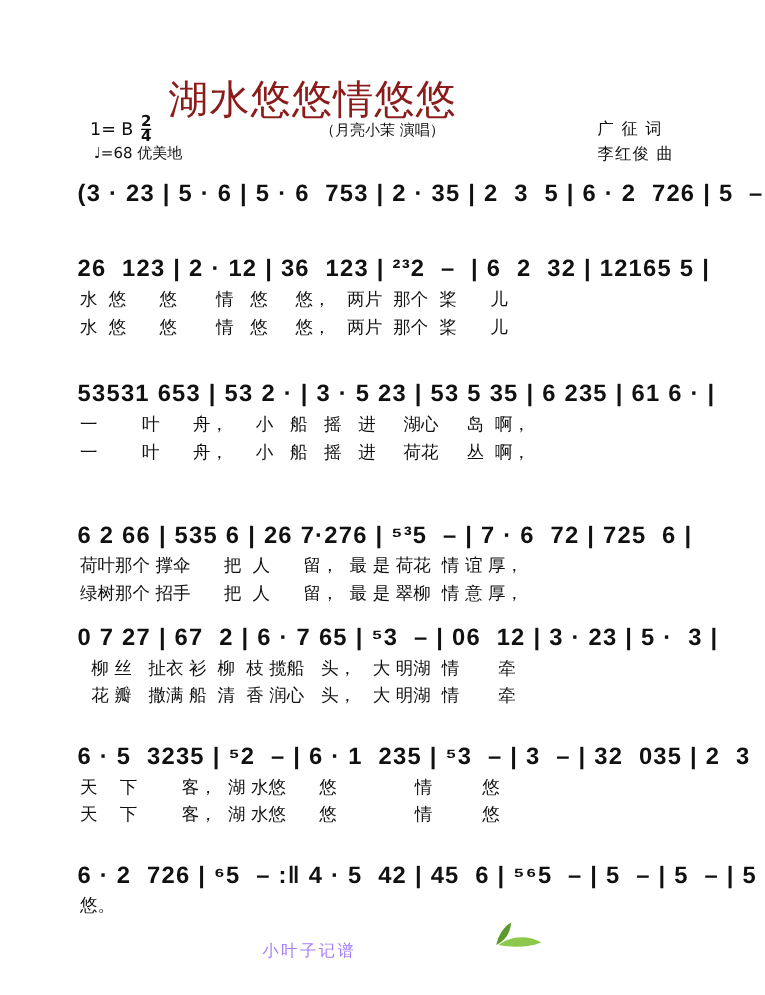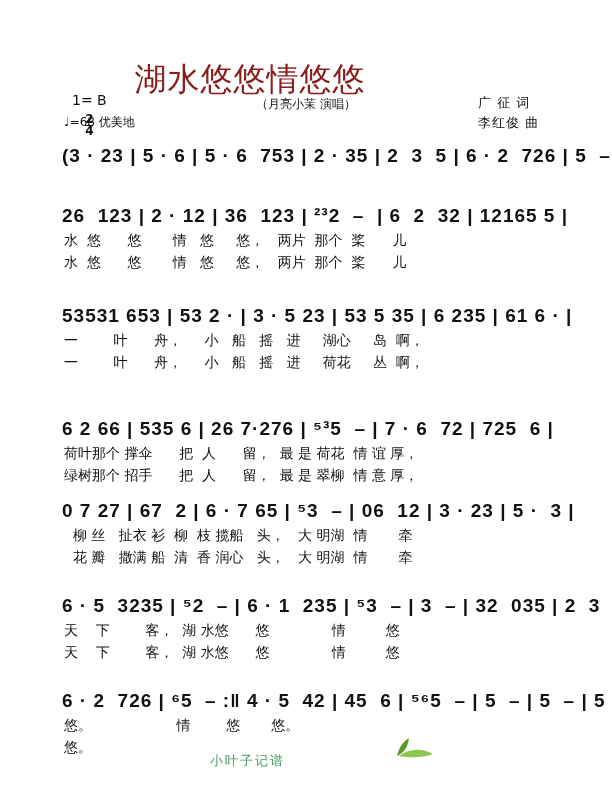--- a/index.html
+++ b/index.html
@@ -1,32 +1,32 @@
 <!DOCTYPE html>
 <html><head>
 <meta charset="utf-8">
 <style>
   html, body { margin:0; padding:0; background:#ffffff; }
   body { width:612px; height:796px; position:relative; overflow:hidden;
          font-family:"DejaVu Sans","Liberation Sans",sans-serif; color:#111; }
   .title { position:absolute; top:58px; left:0; width:500px; text-align:center;
            font-family:"DejaVu Serif","Liberation Serif",serif; font-size:32px;
            color:#8b1c1c; letter-spacing:1px; }
-  .key { position:absolute; left:72px; top:92px; font-size:14px; display:flex; align-items:center; gap:6px;flex-direction:column; }
+  .key { position:absolute; left:72px; top:92px; font-size:14px; display:flex; align-items:center; gap:6px; }
   .frac { display:inline-flex; flex-direction:column; align-items:center; font-weight:bold; font-size:12px; line-height:11px; }
   .frac .bar { width:8px; border-top:1px solid #000; }
-  .tempo { position:absolute; left:64px; top:114px; font-size:12px; }
+  .tempo { position:absolute; left:75px; top:114px; font-size:12px; }
   .subtitle { position:absolute; top:96px; left:0; width:612px; text-align:center; font-size:12px; }
   .credit { position:absolute; left:478px; font-size:13px; letter-spacing:1px;text-align:right; }
   .row { position:absolute; left:62px; width:490px; }
   .notes { font-family:"Liberation Sans","DejaVu Sans",sans-serif; font-weight:bold; font-size:19px;
            white-space:pre; letter-spacing:1px; height:26px; line-height:26px; }
   .lyric { font-size:14px; white-space:pre; height:22px; line-height:22px; padding-left:2px; }
   .leaf { position:absolute; left:395px; top:738px; width:40px; height:20px; }
-  .footer { position:absolute; left:210px; top:752px; font-size:13px; color:#15803d; letter-spacing:2px; opacity:0.8; }
+  .footer { position:absolute; left:210px; top:752px; font-size:13px; color:#8b5cf6; letter-spacing:2px; opacity:0.8; }
 </style>
 </head>
 <body>
 
 <div class="title">湖水悠悠情悠悠</div>
 
 <div class="key">
   <span>1= B</span>
   <span class="frac">
     <span>2</span>
@@ -64,21 +64,20 @@
   <div class="lyric">  柳 丝   扯衣 衫  柳  枝 揽船   头，   大 明湖  情       牵</div>
   <div class="lyric">  花 瓣   撒满 船  清  香 润心   头，   大 明湖  情       牵</div>
 </div>
 <div class="row" style="top:593px">
   <div class="notes">6 · 5  3235 | ⁵2  – | 6 · 1  235 | ⁵3  – | 3  – | 32  035 | 2  3  5 |</div>
   <div class="lyric">天    下        客，  湖 水悠      悠              情         悠</div>
   <div class="lyric">天    下        客，  湖 水悠      悠              情         悠</div>
 </div>
 <div class="row" style="top:688px">
   <div class="notes">6 · 2  726 | ⁶5  – :‖ 4 · 5  42 | 45  6 | ⁵⁶5  – | 5  – | 5  – | 5  – ‖</div>
-  <div class="lyric">悠。                   情        悠       悠。</div>
   <div class="lyric">悠。</div>
 </div>
 
 <div class="footer">小叶子记谱</div>
 <svg class="leaf" viewBox="0 0 40 20">
   <path d="M2 18 C4 8 10 2 14 0 C13 8 10 14 2 18 Z" fill="#5a9a2a"></path>
   <path d="M4 18 C14 10 28 10 38 16 C28 20 14 20 4 18 Z" fill="#8cc84b"></path>
 </svg>
 
 </body></html>

